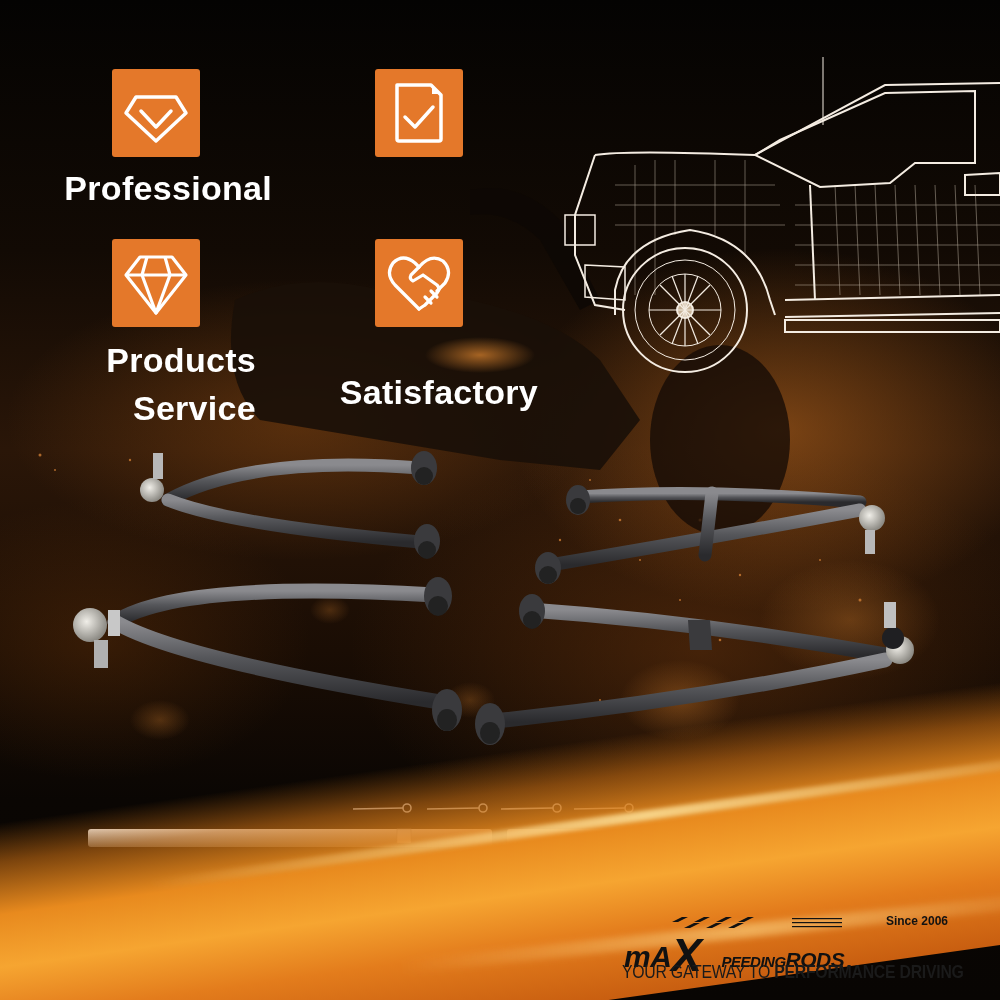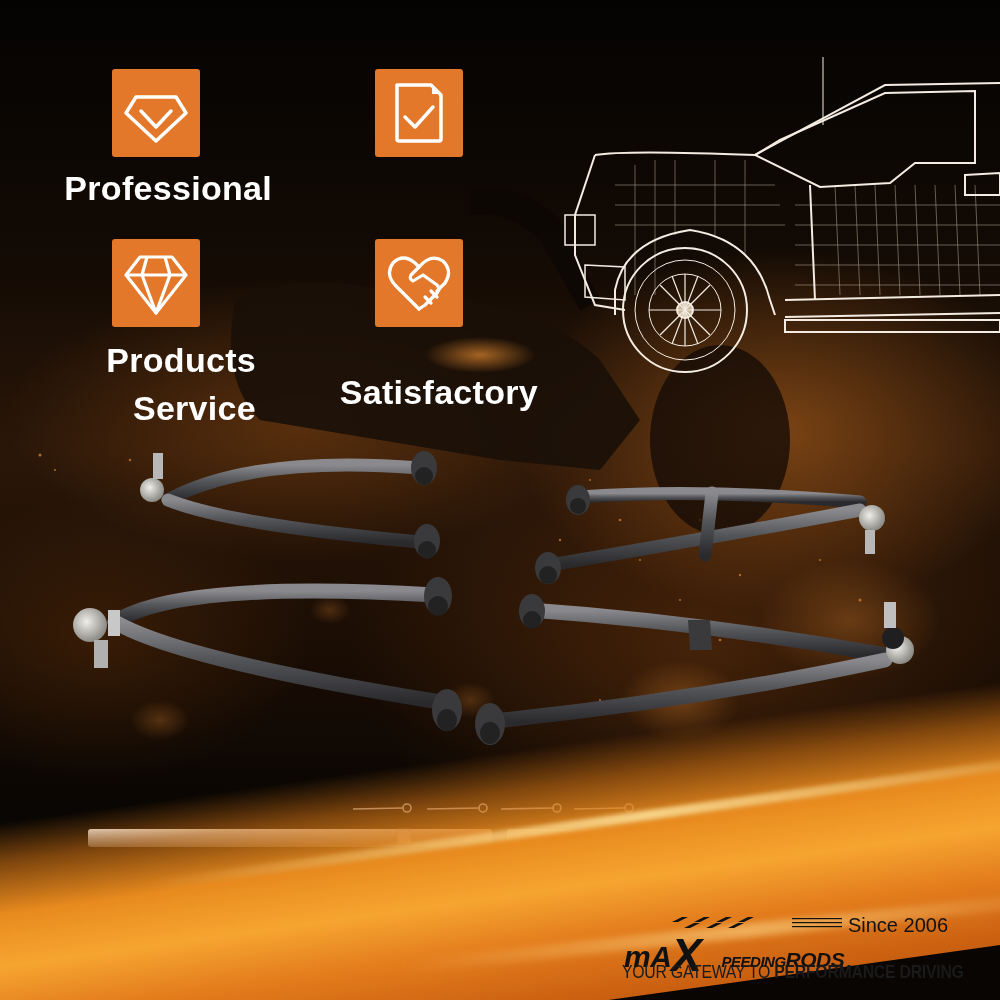--- a/index.html
+++ b/index.html
@@ -22,21 +22,21 @@
   .swoosh3 { position:absolute; left:400px; top:960px; width:700px; height:14px; transform:rotate(-6deg); transform-origin:0 0;
     background: linear-gradient(90deg, rgba(255,220,140,0) 0%, rgba(255,220,140,0.55) 50%, rgba(255,220,140,0) 100%); filter: blur(3px); }
 
   .feature-box { position:absolute; width:88px; height:88px; background:#e4782a; border-radius:3px; }
   .feature-box svg { position:absolute; left:0; top:0; width:88px; height:88px; }
   .feature-label { position:absolute; color:#fff; font-weight:bold; font-size:34px; line-height:48px; text-align:right; letter-spacing:0.3px; white-space:nowrap; }
 
   .truck { position:absolute; left:555px; top:55px; width:445px; height:330px; }
 
   .parts { position:absolute; left:0; top:440px; width:1000px; height:420px; }
-  .logo-since { position:absolute; right:52px; top:914px; font-size:20px; color:#111; font-family:"Liberation Sans", sans-serif; }
+  .logo-since { position:absolute; right:52px; top:914px; font-size:12px; color:#111; font-family:"Liberation Sans", sans-serif;font-weight:bold; }
   .logo-name { position:absolute; left:624px; top:928px; font-size:30px; font-weight:bold; font-style:italic; color:#111; letter-spacing:-0.5px; font-family:"Liberation Sans", sans-serif; }
   .logo-name .big-x { font-size:46px; vertical-align:-4px; }
   .logo-name .rods { font-size:21px; }
   .logo-tagline { position:absolute; left:622px; top:962px; font-size:18px; color:#1a1a1a; font-family:"Liberation Sans", sans-serif; letter-spacing:-0.3px; transform:scaleX(0.88); transform-origin:0 0; white-space:nowrap; }
   .logo-tagline b { font-weight:bold; }
 </style>
 </head>
 <body>
 
 <div class="stage">

